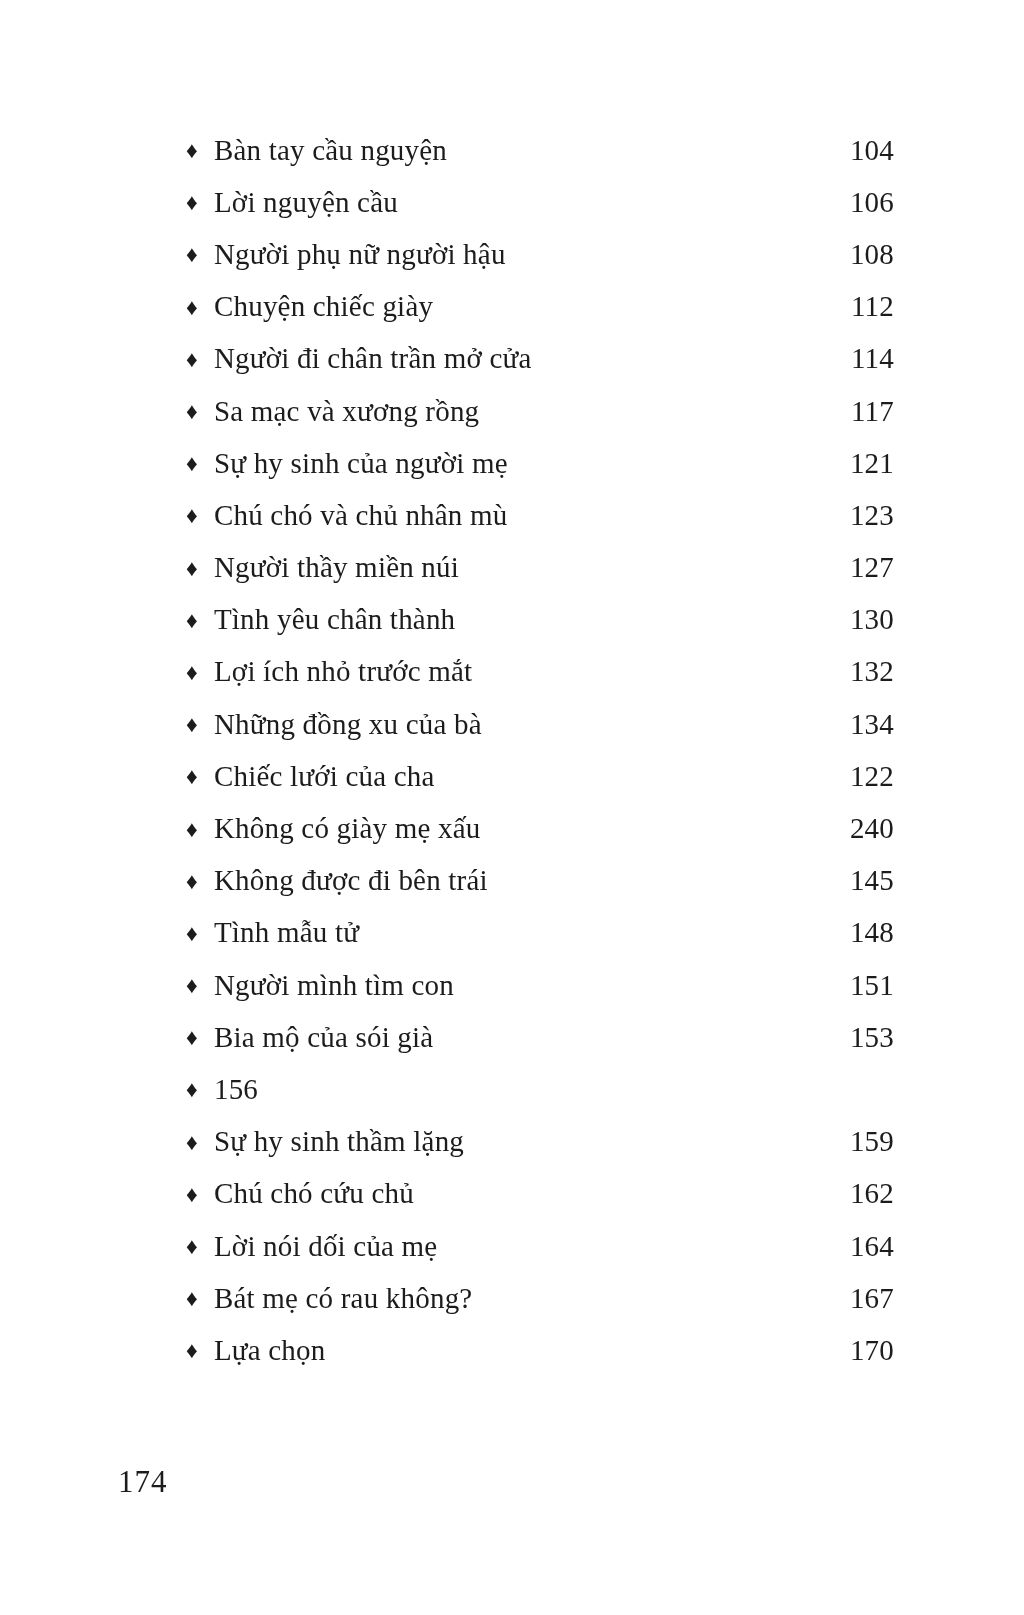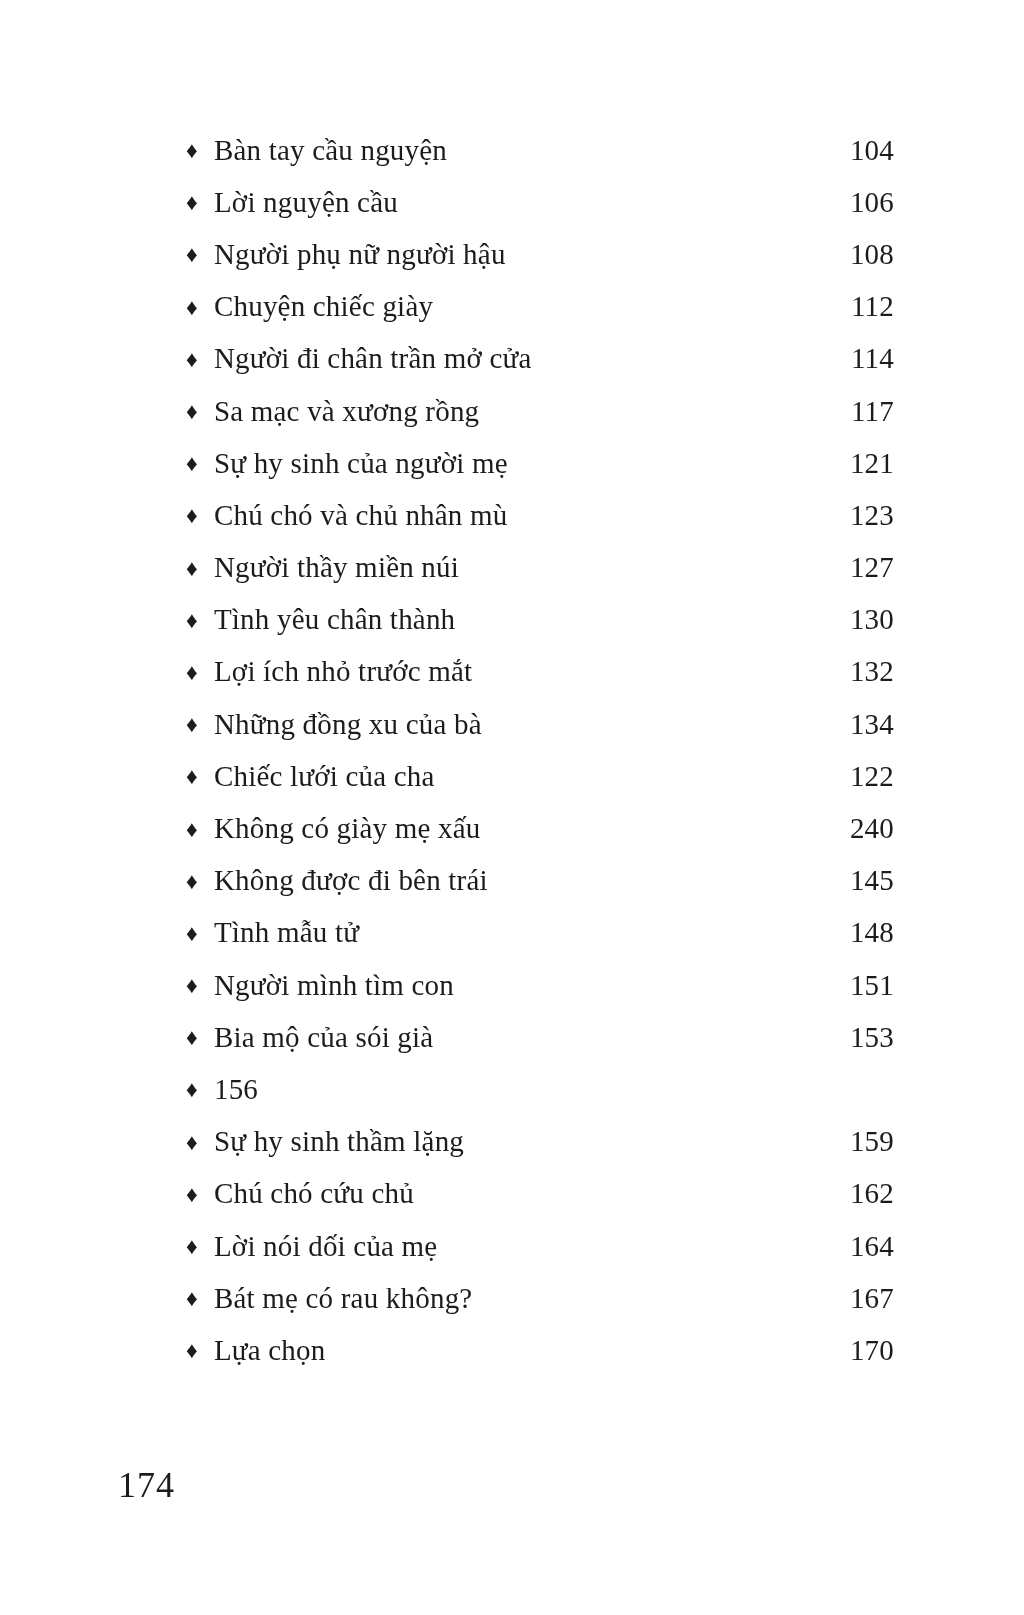--- a/index.html
+++ b/index.html
@@ -47,21 +47,21 @@
   }
   .toc-page {
     flex: 0 0 auto;
     text-align: left;
     font-size: 29px;
   }
   .page-footer {
     position: absolute;
     left: 118px;
     top: 1464px;
-    font-size: 36px;
+    font-size: 31px;
     letter-spacing: 1px;
   }
 </style>
 </head>
 <body>
 
 <div class="page">
 
   <div class="toc-list">
     <div class="toc-row">

